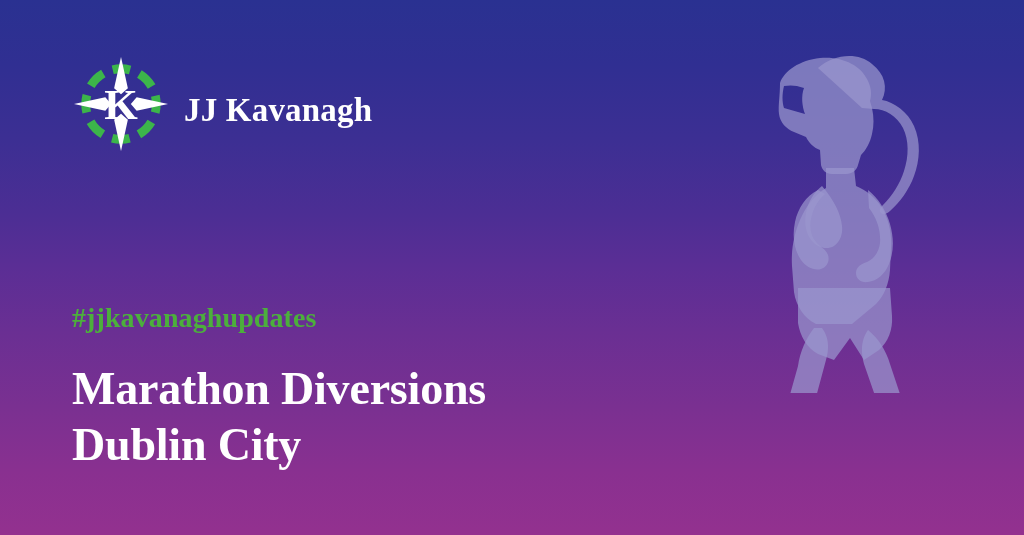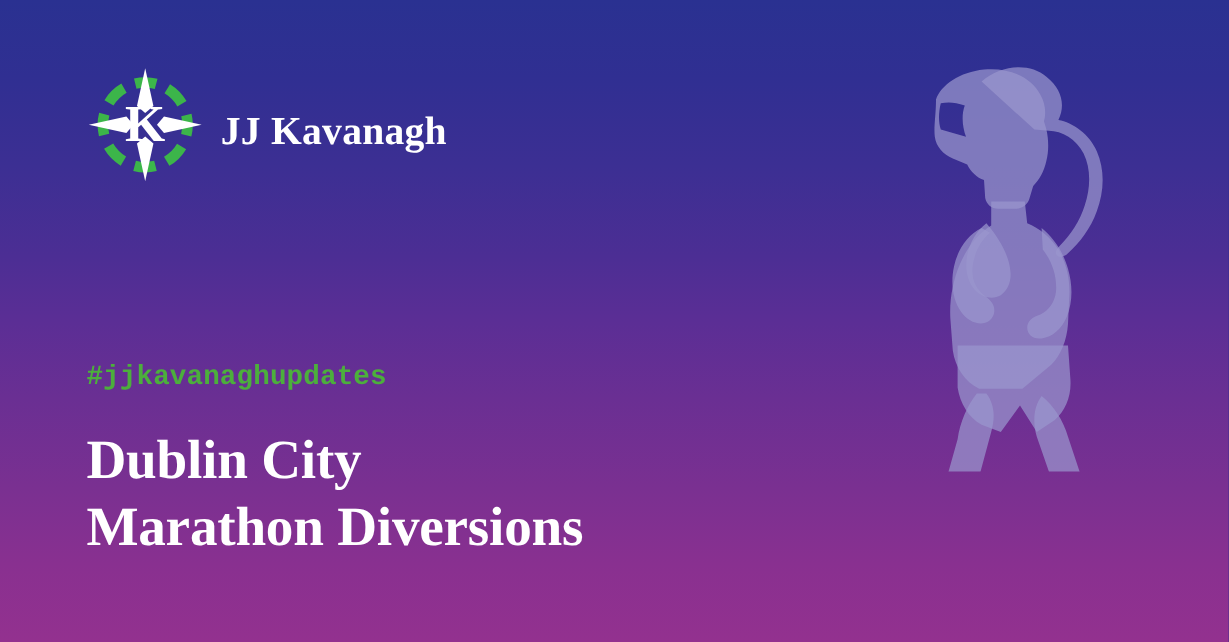--- a/index.html
+++ b/index.html
@@ -74,22 +74,22 @@
   
   .text-block {
     position: absolute;
     left: 72px;
     top: 300px;
     width: 640px;
   }
 
   .hashtag {
     color: #4caf3c;
-    font-family: Liberation Mono, monospace;
-    font-size: 23px;
+    font-family: Liberation Serif, serif;
+    font-size: 28px;
     font-weight: 700;
     letter-spacing: 0.1px;
     line-height: 1.25;
     white-space: nowrap;
   }
 
   .headline {
     margin-top: 26px;
     color: #ffffff;
     font-family: "Liberation Serif", serif;
@@ -202,18 +202,18 @@
 
         <text x="50" y="50" fill="#ffffff" font-family="Liberation Serif, serif" font-size="44" font-weight="700" text-anchor="middle" dominant-baseline="central">K</text>
       </svg>
     </span>
     <span class="brand-name">JJ Kavanagh</span>
   </div>
 
   <div class="text-block">
     <div class="hashtag">#jjkavanaghupdates</div>
     <h1 class="headline">
+      <span class="hl-line">Marathon Diversions</span>
       <span class="hl-line">Dublin City</span>
-      <span class="hl-line">Marathon Diversions</span>
     </h1>
   </div>
 
 </div>
 
 </body></html>

